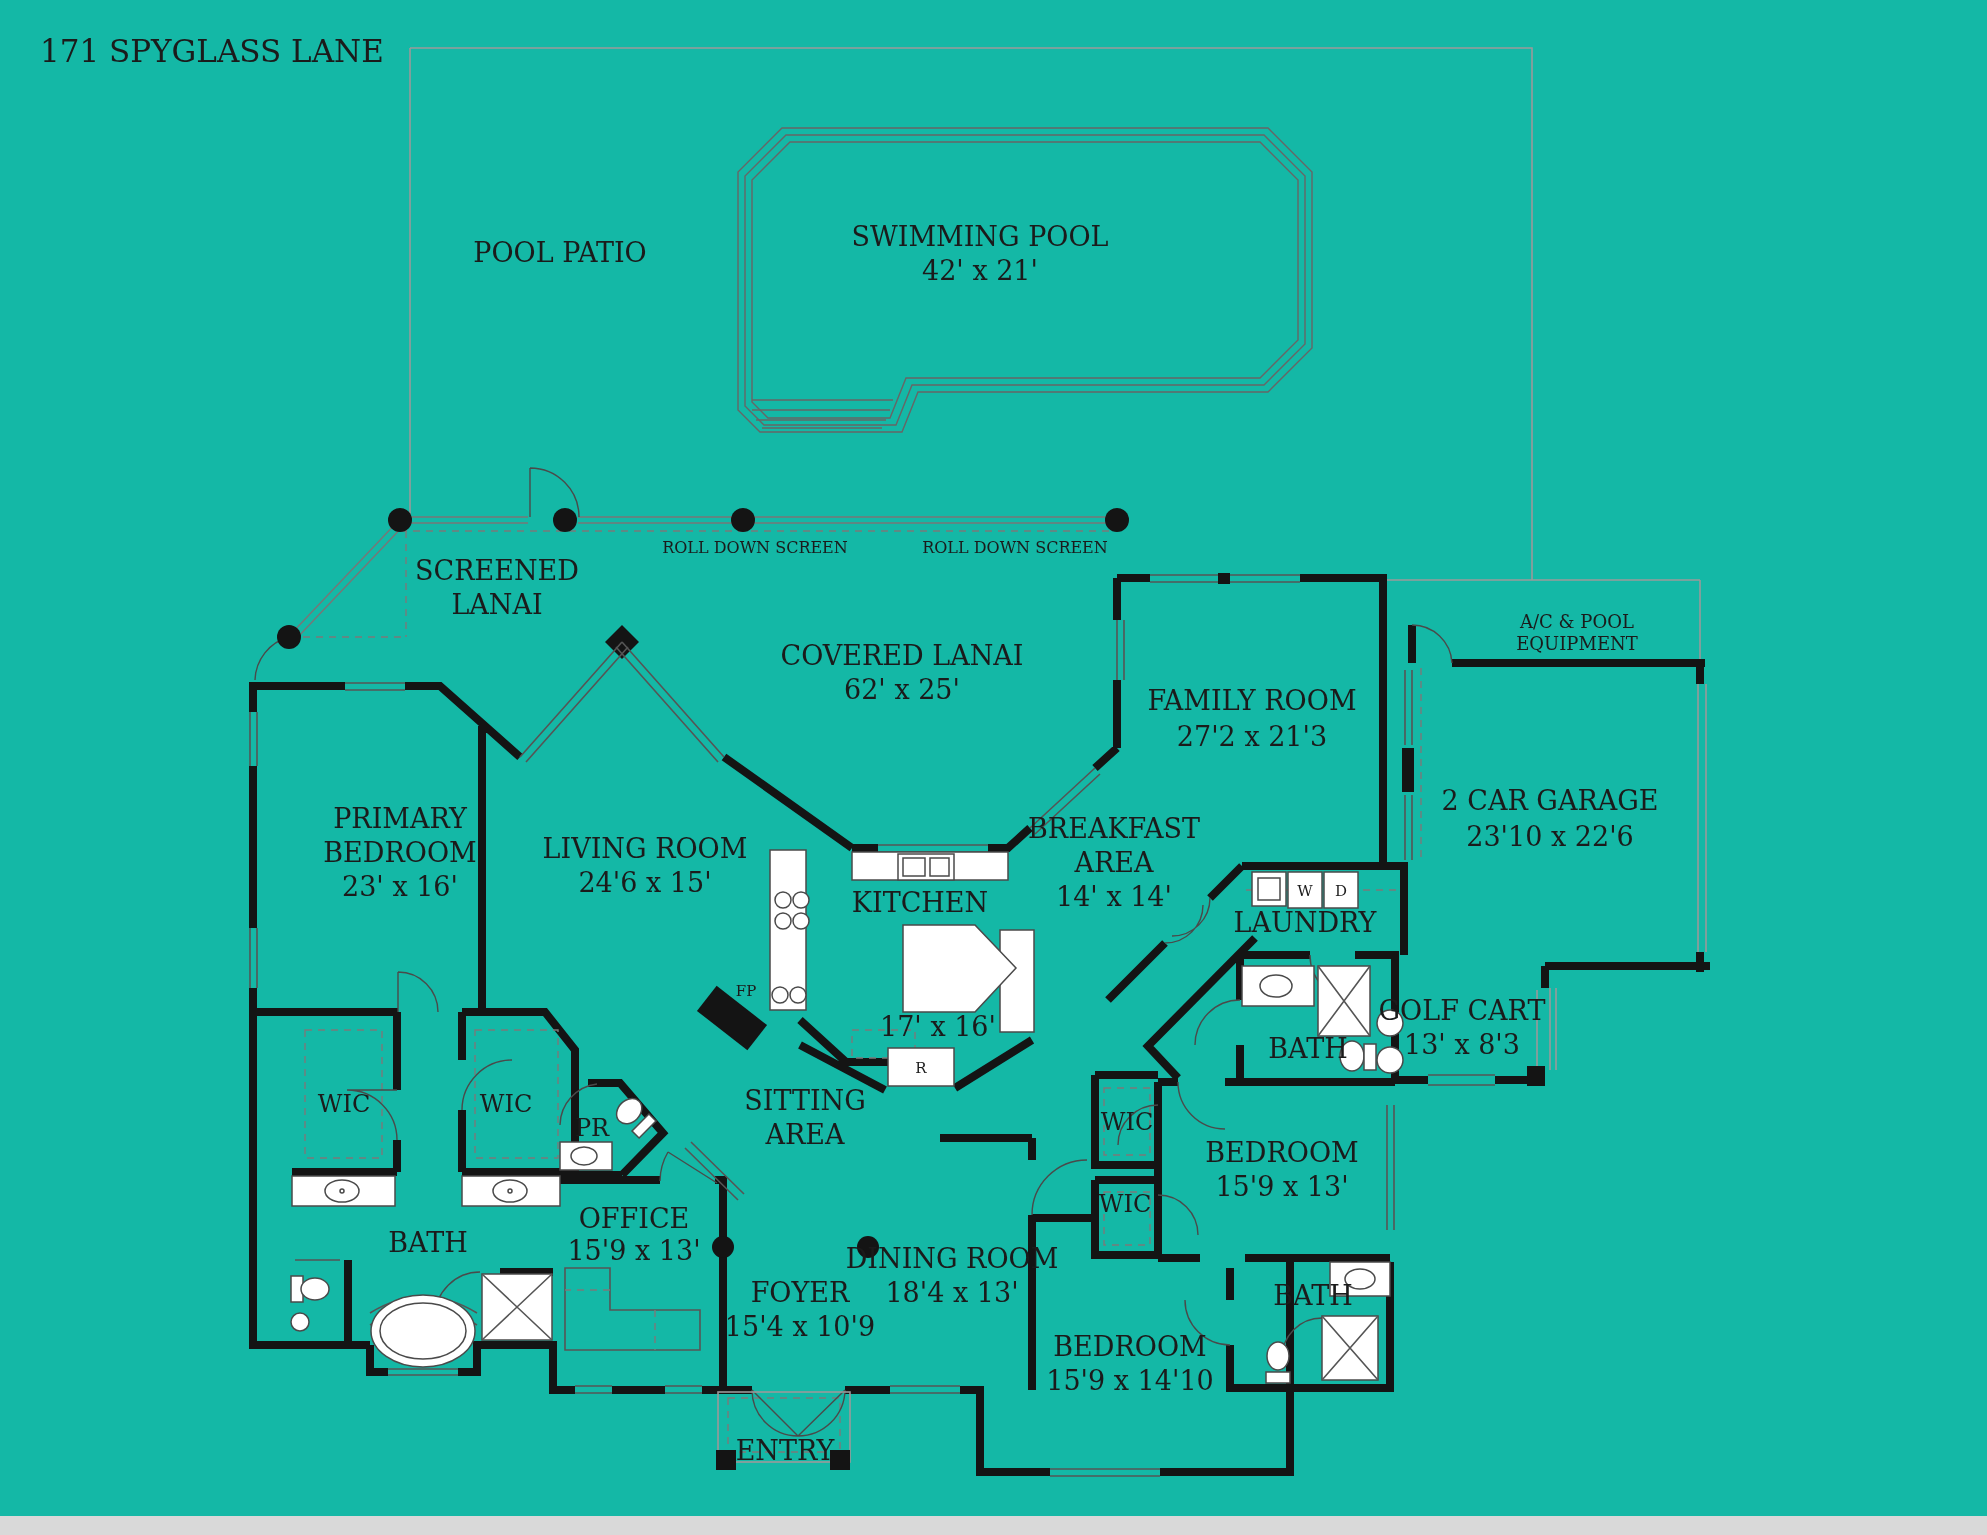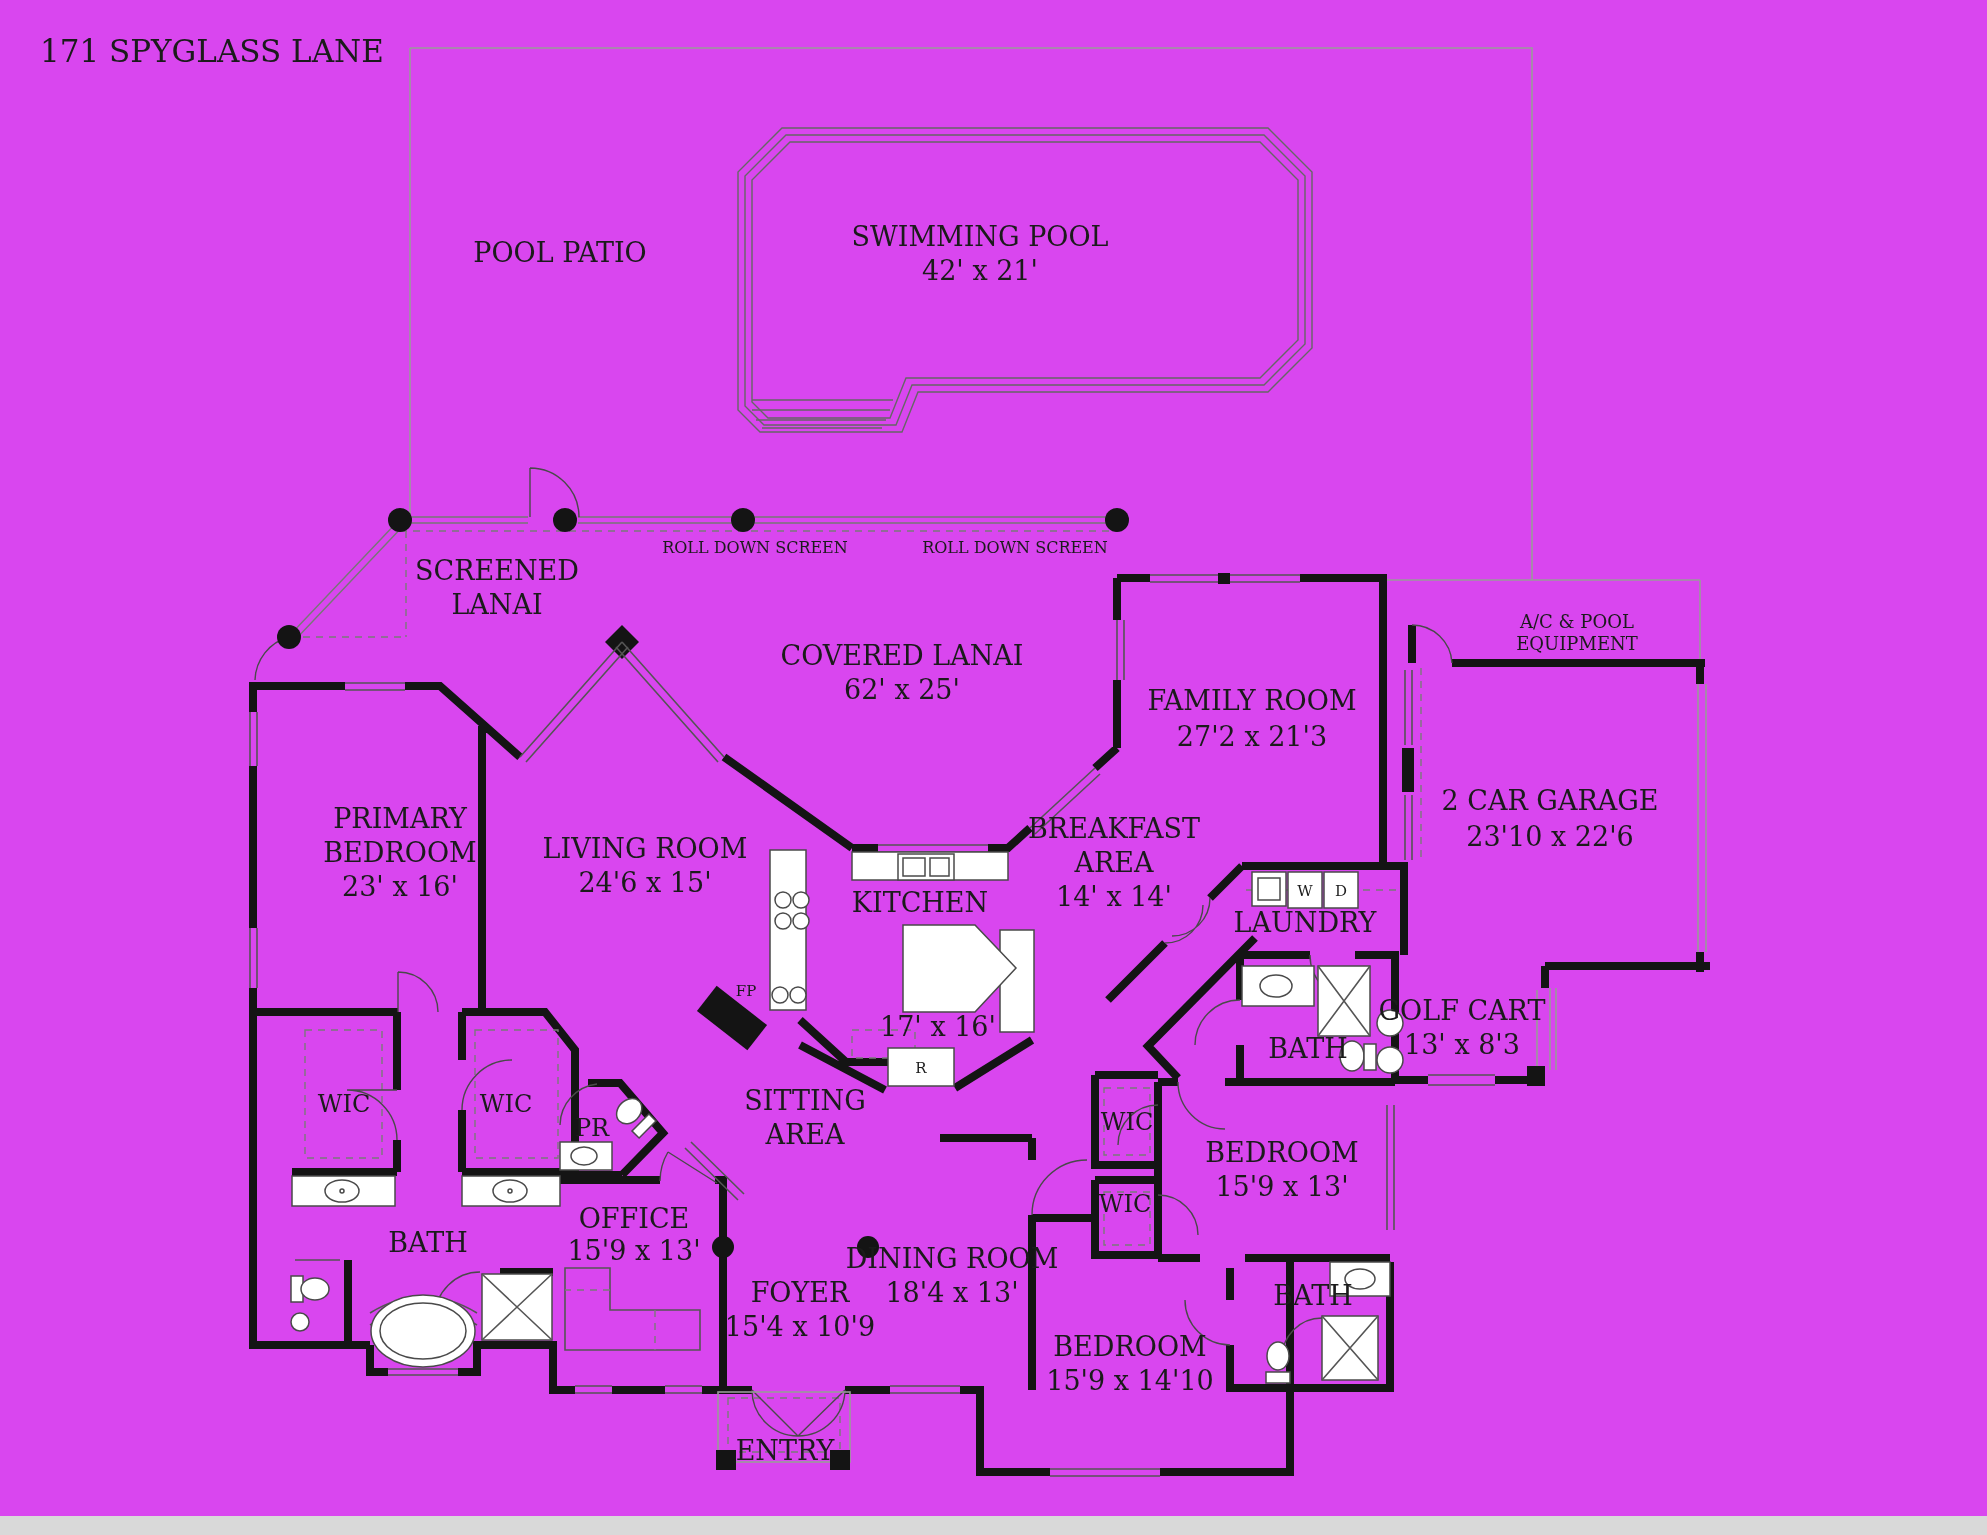--- a/index.html
+++ b/index.html
@@ -1,16 +1,16 @@
 <!DOCTYPE html>
 <html><head>
 <meta charset="utf-8">
 <style>
   html,body{margin:0;padding:0;background:#ffffff;}
-  .plan-wrap{width:1987px;height:1535px;position:relative;background:#d946ef;overflow:hidden;}
+  .plan-wrap{width:1987px;height:1535px;position:relative;background:#14b8a6;overflow:hidden;}
   svg{display:block;}
   text{font-family:"DejaVu Serif","Liberation Serif",serif;fill:#1b1b1b;}
   .t-title{font-size:31px;}
   .t-room{font-size:27px;}
   .t-small{font-size:16px;}
   .t-ac{font-size:18px;}
   .t-tiny{font-size:15px;}
   .t-mid{font-size:24px;}
   .wall{stroke:#141414;stroke-width:8;fill:none;stroke-linecap:butt;}
   .thin{stroke:#555;stroke-width:1.6;fill:none;}

